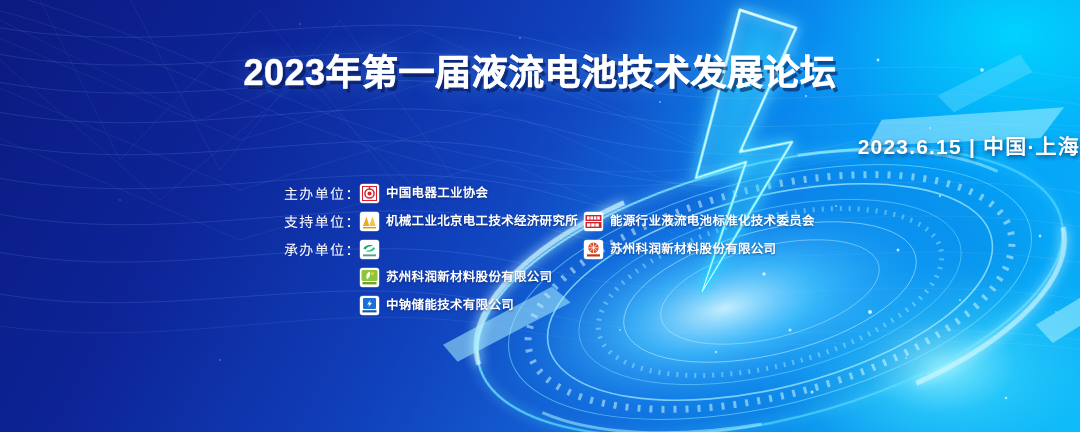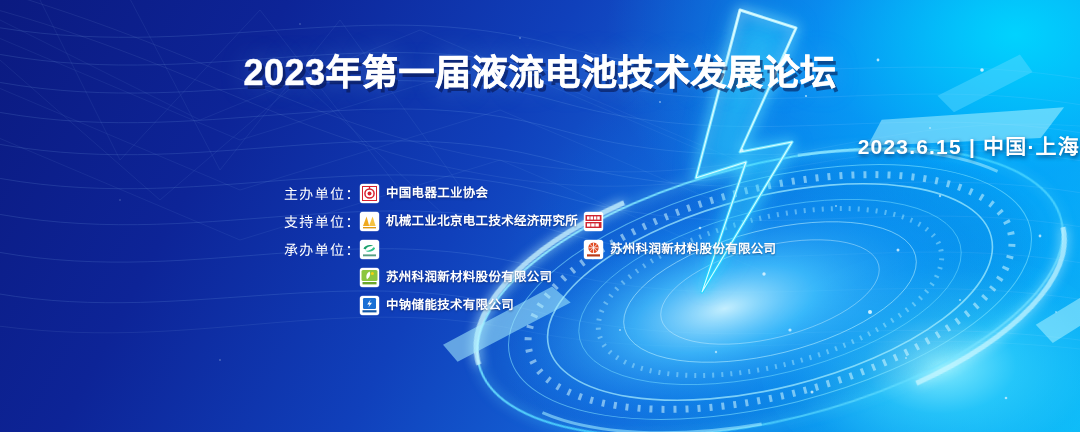--- a/index.html
+++ b/index.html
@@ -345,20 +345,21 @@
                     <rect x="3" y="4.4" width="2.6" height="3.2"></rect>
                     <rect x="6.4" y="4.4" width="2.6" height="3.2"></rect>
                     <rect x="9.8" y="4.4" width="2.6" height="3.2"></rect>
                     <rect x="13.2" y="4.4" width="2.6" height="3.2"></rect>
                     <rect x="3" y="11.4" width="3.4" height="3.2"></rect>
                     <rect x="7.2" y="11.4" width="3.4" height="3.2"></rect>
                     <rect x="11.4" y="11.4" width="3.4" height="3.2"></rect>
                   </g>
                 </svg>
               </span>
+              <span class="org-name">能源行业液流电池标准化技术委员会</span>
             </div>
           </div>
         </div>
       </div>
 
       <div class="credit-row">
         <div class="credit-label">承办单位：</div>
         <div class="credit-cols">
 
           <div class="col-a">

